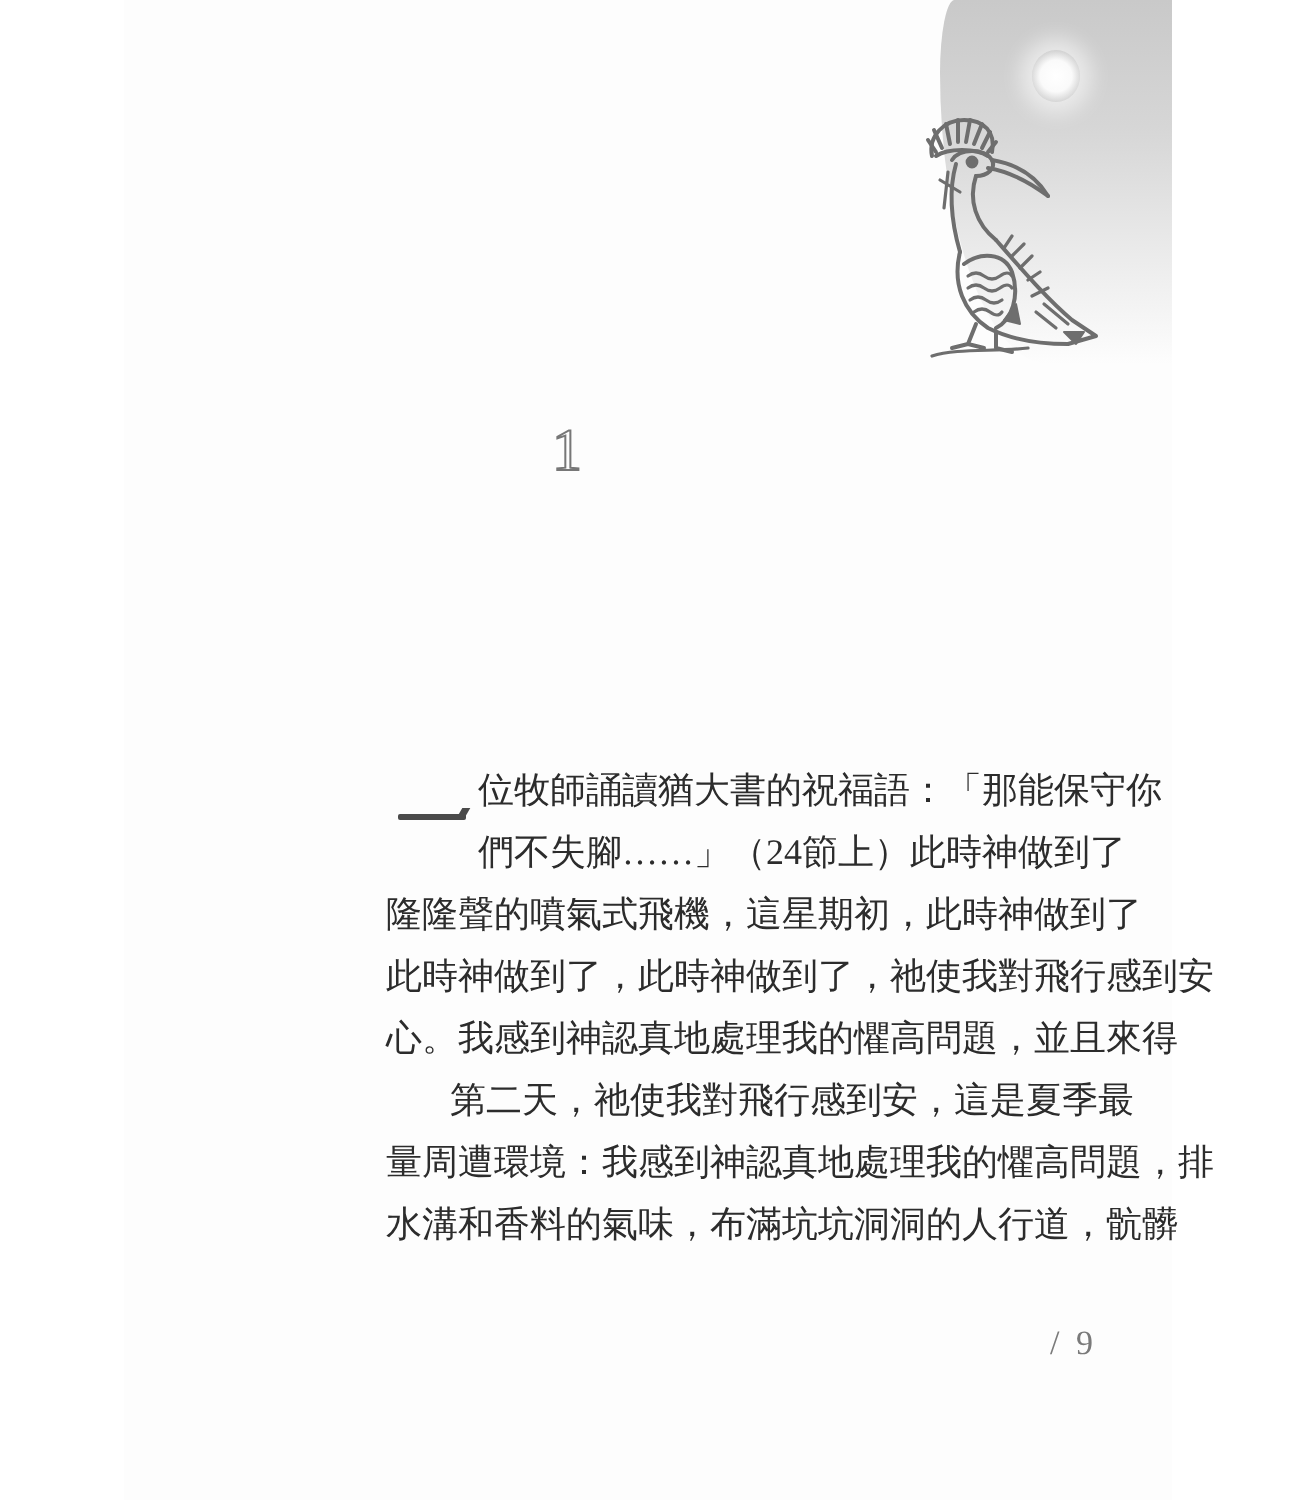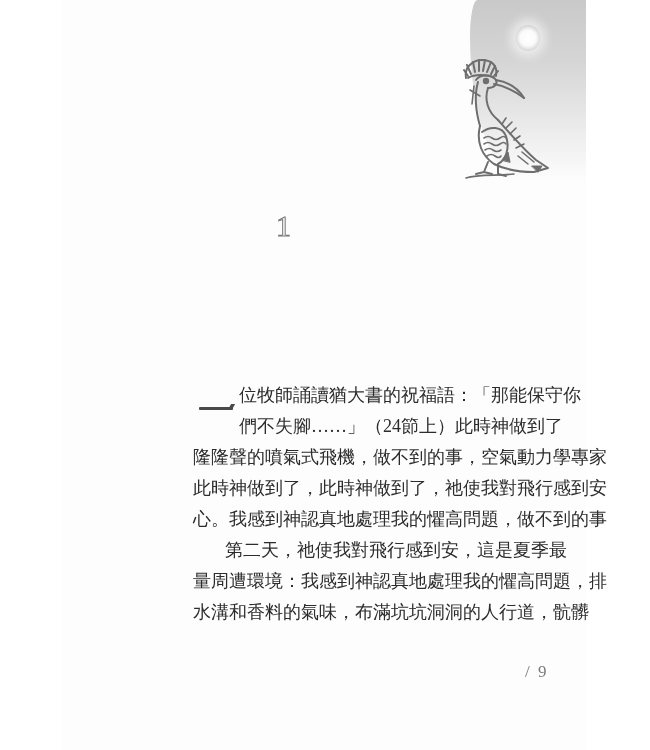--- a/index.html
+++ b/index.html
@@ -180,23 +180,23 @@
     <span class="chapter-number">1</span>
   </div>
 
   <div class="body-text">
     <div class="dropcap">
       
     </div>
     <div>
       <div class="line dropcap-line">位牧師誦讀猶大書的祝福語：「那能保守你</div>
       <div class="line dropcap-line">們不失腳……」（24節上）此時神做到了</div>
-      <div class="line">隆隆聲的噴氣式飛機，做不到的事，空氣動力學專家</div>
+      <div class="line">隆隆聲的噴氣式飛機，這星期初，此時神做到了</div>
       <div class="line">此時神做到了，此時神做到了，祂使我對飛行感到安</div>
-      <div class="line">心。我感到神認真地處理我的懼高問題，做不到的事</div>
+      <div class="line">心。我感到神認真地處理我的懼高問題，並且來得</div>
     </div>
     <div>
       <div class="line indent">第二天，祂使我對飛行感到安，這是夏季最</div>
       <div class="line">量周遭環境：我感到神認真地處理我的懼高問題，排</div>
       <div class="line">水溝和香料的氣味，布滿坑坑洞洞的人行道，骯髒</div>
     </div>
   </div>
 
   <div class="page-number">/ 9</div>
 </div>

